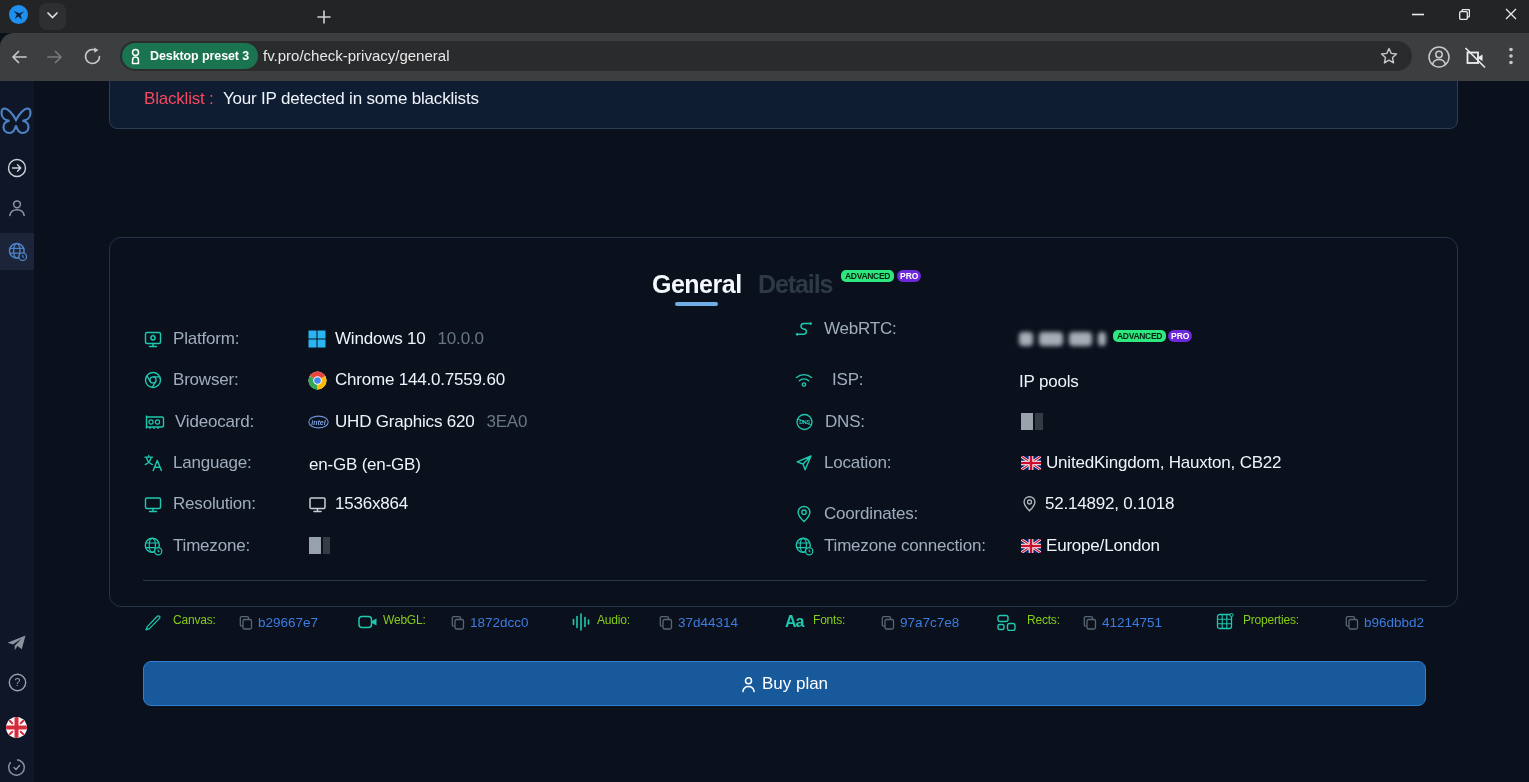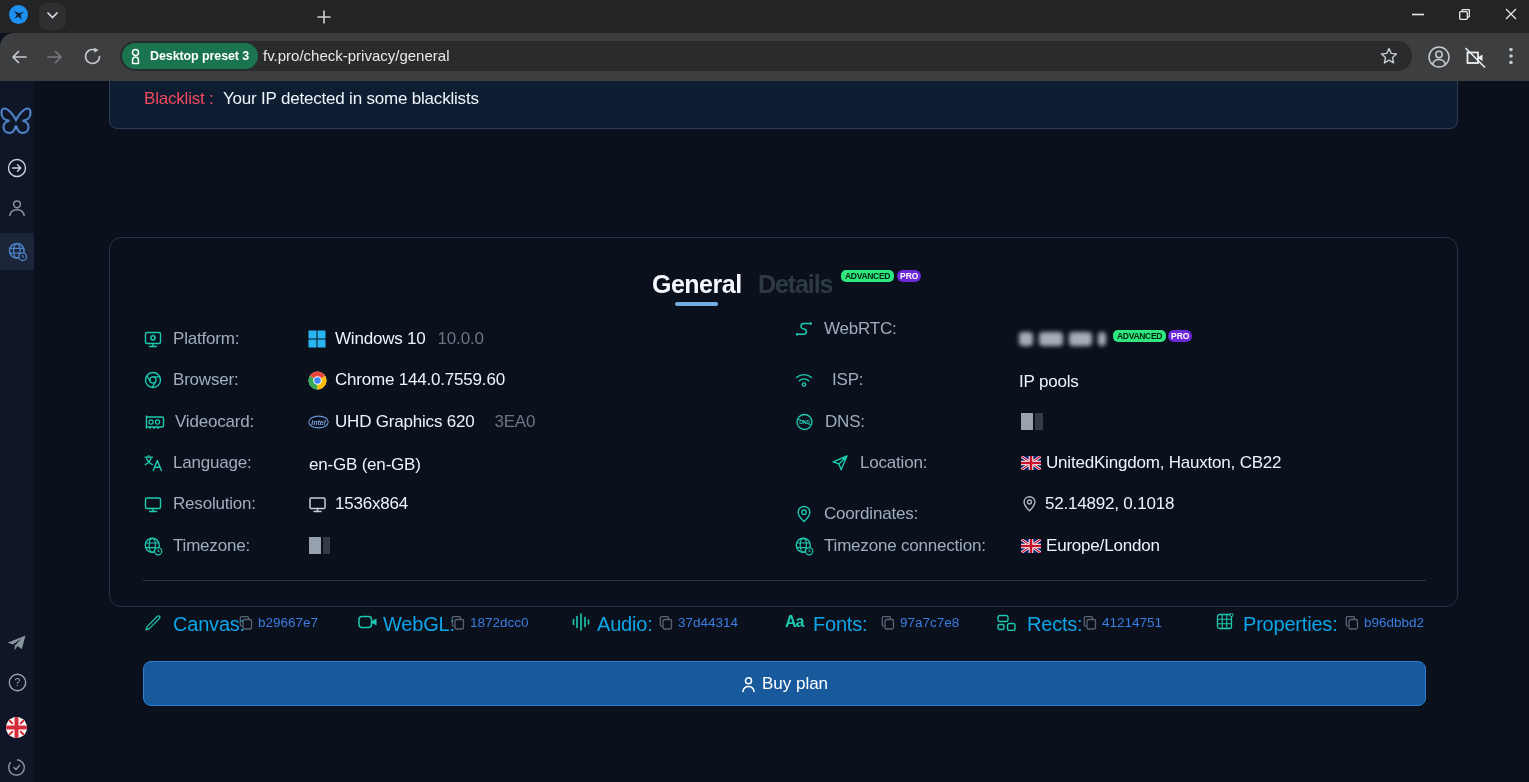--- a/index.html
+++ b/index.html
@@ -12,21 +12,21 @@
 #preset{position:absolute;left:2px;top:2px;height:26px;background:#1a7450;border-radius:13px;color:#fff;font-weight:bold;font-size:12.5px;display:flex;align-items:center;padding:0 9px 0 6px;letter-spacing:-.1px}
 #urltext{position:absolute;left:143px;top:6px;font-size:15px;color:#e8e8e8}
 #content{position:absolute;left:0;top:81px;width:1529px;height:701px;background:#0a101c;overflow:hidden}
 #sidebar{position:absolute;left:0;top:0;width:34px;height:701px;background:#0e1627}
 #sideactive{position:absolute;left:0;top:152px;width:34px;height:37px;background:#1b2439}
 #banner{position:absolute;left:109px;top:-10px;width:1349px;height:58px;background:#0f1d33;border:1px solid #2e3c55;border-radius:8px}
 #card{position:absolute;left:109px;top:156px;width:1349px;height:370px;background:#0a111d;border:1px solid #24344a;border-radius:12px}
 .lbl{color:#9fadbd;font-size:17px;letter-spacing:-.2px}
 .wht{color:#eef4fa;font-size:17px;letter-spacing:-.2px}
 .dim{color:#697684;font-size:17px;letter-spacing:-.2px}
-.hlbl{color:#0ea5e9;font-size:20px;letter-spacing:-.2px}
+.hlbl{color:#84cc16;font-size:12px;letter-spacing:-.2px}
 .hval{color:#3c7de2;font-size:13.5px}
 .badge-a{background:#2ee77f;color:#04230f;font-weight:bold;border-radius:5px;font-size:8.5px;padding:1.5px 4px;letter-spacing:-.3px;line-height:9px}
 .badge-p{background:#6d28d9;color:#fff;font-weight:bold;border-radius:6px;font-size:8.5px;padding:1.5px 3px;line-height:9px}
 svg{display:block}
 </style></head>
 <body>
 
 <div id="titlebar">
   <svg class="abs" style="left:9px;top:5px" width="19" height="19" viewBox="0 0 19 19">
     <circle cx="9.5" cy="9.5" r="9.5" fill="#1e90f0"></circle>
@@ -217,21 +217,21 @@
           <span class="lbl" style="margin-left:18px">ISP:</span>
         </div>
 <div class="abs" style="left:684px;top:173px;height:22px;display:flex;align-items:center">
           <svg width="21" height="20" viewBox="0 0 21 20">
             <circle cx="10.5" cy="10" r="7.5" fill="none" stroke="#1ec9b0" stroke-width="1.3"></circle>
             <path d="M3.1 7.6 C5.8 6.3 8.9 9.6 10.5 10 M17.9 12.4 C15.2 13.7 12.1 10.4 10.5 10" fill="none" stroke="#1ec9b0" stroke-width="0.9"></path>
             <text x="10.5" y="12" font-family="Liberation Sans,sans-serif" font-size="5.4" font-weight="bold" fill="#1ec9b0" text-anchor="middle" letter-spacing="-0.3">DNS</text>
           </svg>
           <span class="lbl" style="margin-left:10px">DNS:</span>
         </div>
-<div class="abs" style="left:720px;top:214px;height:22px;display:flex;align-items:center">
+<div class="abs" style="left:684px;top:214px;height:22px;display:flex;align-items:center">
           <svg width="20" height="20" viewBox="0 0 20 20">
             <path d="M17 3 L3.2 8.9 L9 11 L11.1 16.8 Z M9 11 L16.8 3.2" fill="none" stroke="#1ec9b0" stroke-width="1.4" stroke-linejoin="round"></path>
           </svg>
           <span class="lbl" style="margin-left:10px">Location:</span>
         </div>
 <div class="abs" style="left:684px;top:265px;height:22px;display:flex;align-items:center">
           <svg width="20" height="20" viewBox="0 0 20 20">
             <path d="M10 2.5 C6.5 2.5 4.1 5.1 4.1 8.2 C4.1 12 10 17.6 10 17.6 C10 17.6 15.9 12 15.9 8.2 C15.9 5.1 13.5 2.5 10 2.5 Z" fill="none" stroke="#1ec9b0" stroke-width="1.4"></path>
             <circle cx="10" cy="8.2" r="2.2" fill="none" stroke="#1ec9b0" stroke-width="1.3"></circle>
           </svg>
@@ -267,21 +267,21 @@
             <circle cx="9.5" cy="9.5" r="3.3" fill="#4285f4"></circle>
           </svg>
           <span class="wht" style="margin-left:8px">Chrome 144.0.7559.60</span>
         </div>
 <div class="abs" style="left:198px;top:173px;height:22px;display:flex;align-items:center">
           <svg width="21" height="16" viewBox="0 0 21 16">
             <ellipse cx="10.5" cy="8" rx="9.7" ry="5.9" fill="none" stroke="#6c93d5" stroke-width="1.1"></ellipse>
             <text x="10.5" y="10.6" font-family="Liberation Sans,sans-serif" font-size="7" font-weight="bold" font-style="italic" fill="#7ea1dd" text-anchor="middle">intel</text>
           </svg>
           <span class="wht" style="margin-left:6px">UHD Graphics 620</span>
-          <span class="dim" style="margin-left:20px">3EA0</span>
+          <span class="dim" style="margin-left:12px">3EA0</span>
         </div>
 <div class="abs wht" style="left:199px;top:217px">en-GB (en-GB)</div>
 <div class="abs" style="left:198px;top:255px;height:22px;display:flex;align-items:center">
           <svg width="19" height="19" viewBox="0 0 19 19">
             <rect x="2" y="3" width="15" height="10.5" rx="1.2" fill="none" stroke="#c9ced4" stroke-width="1.5"></rect>
             <path d="M9.5 13.5 V16 M6 16.5 H13" stroke="#c9ced4" stroke-width="1.5" stroke-linecap="round"></path>
           </svg>
           <span class="wht" style="margin-left:8px">1536x864</span>
         </div>
 <div class="abs" style="left:199px;top:299px;height:17px;display:flex">

